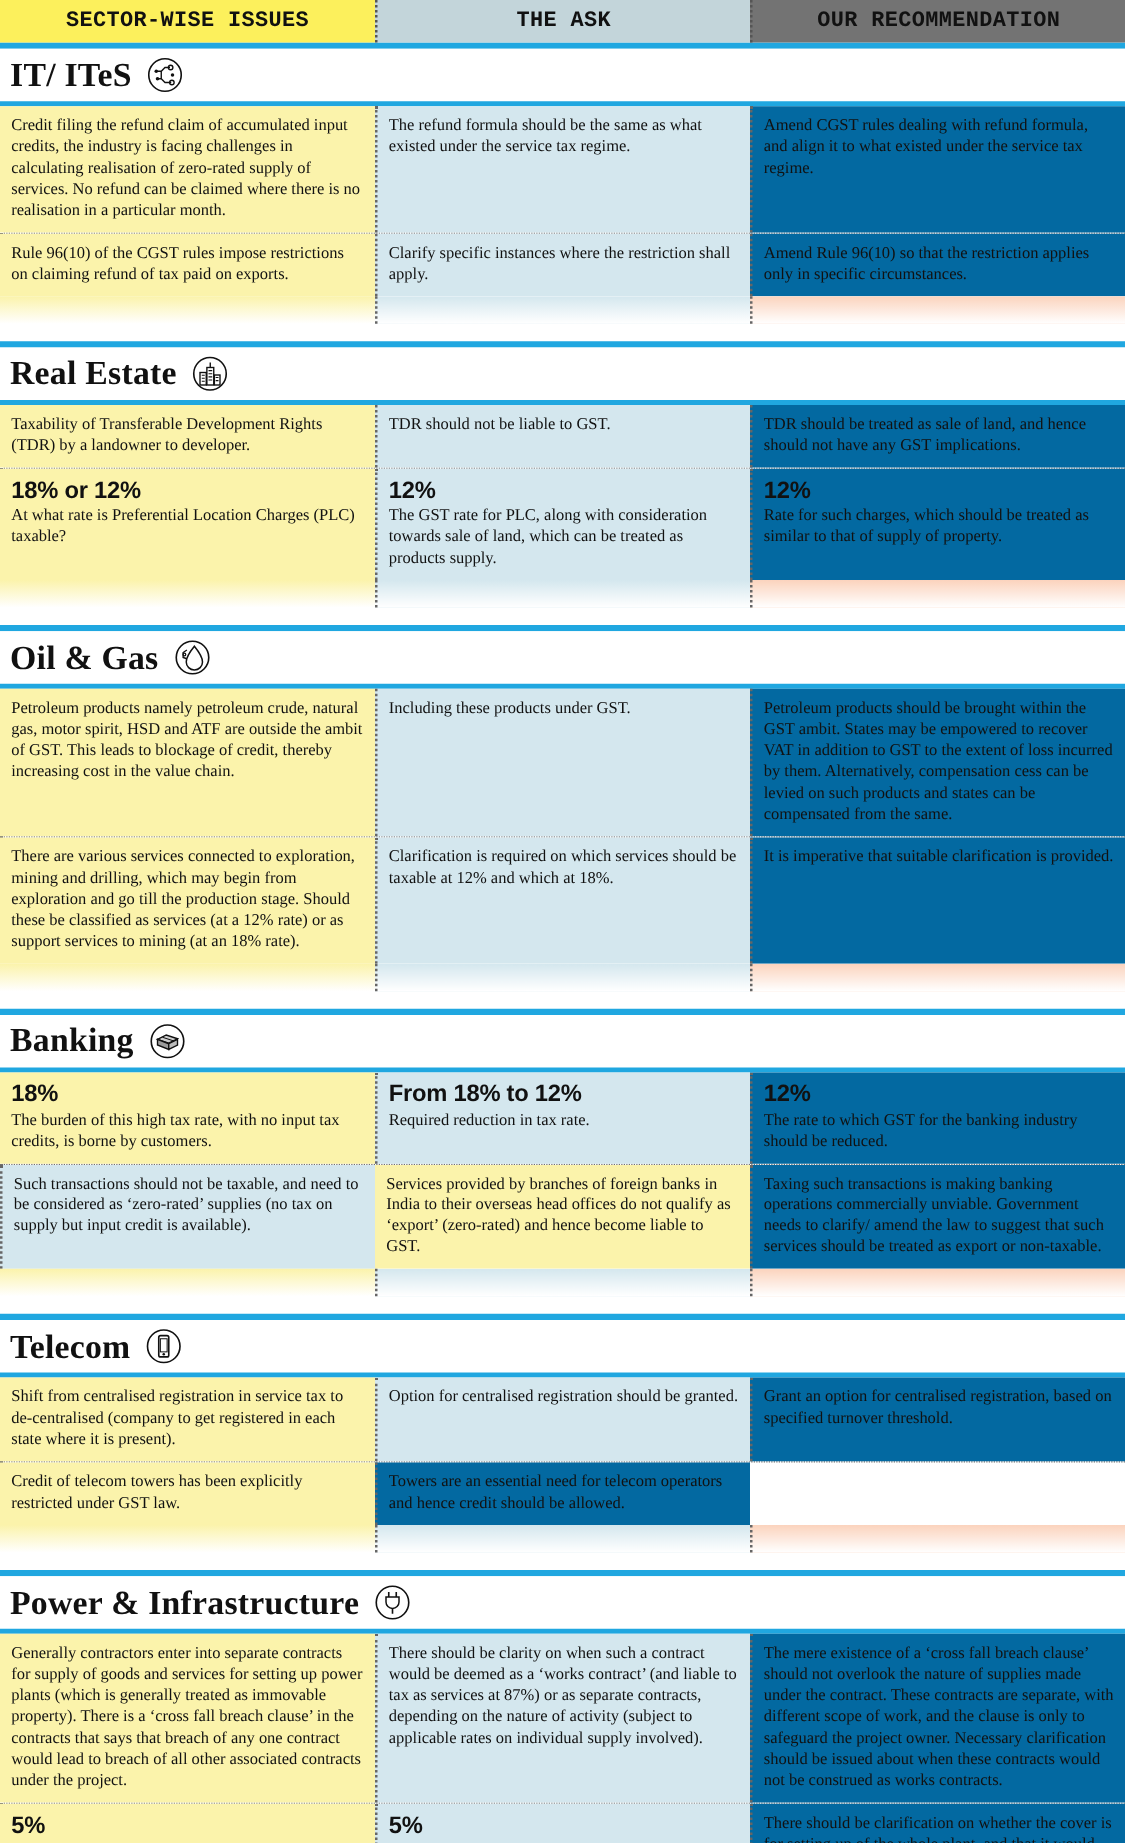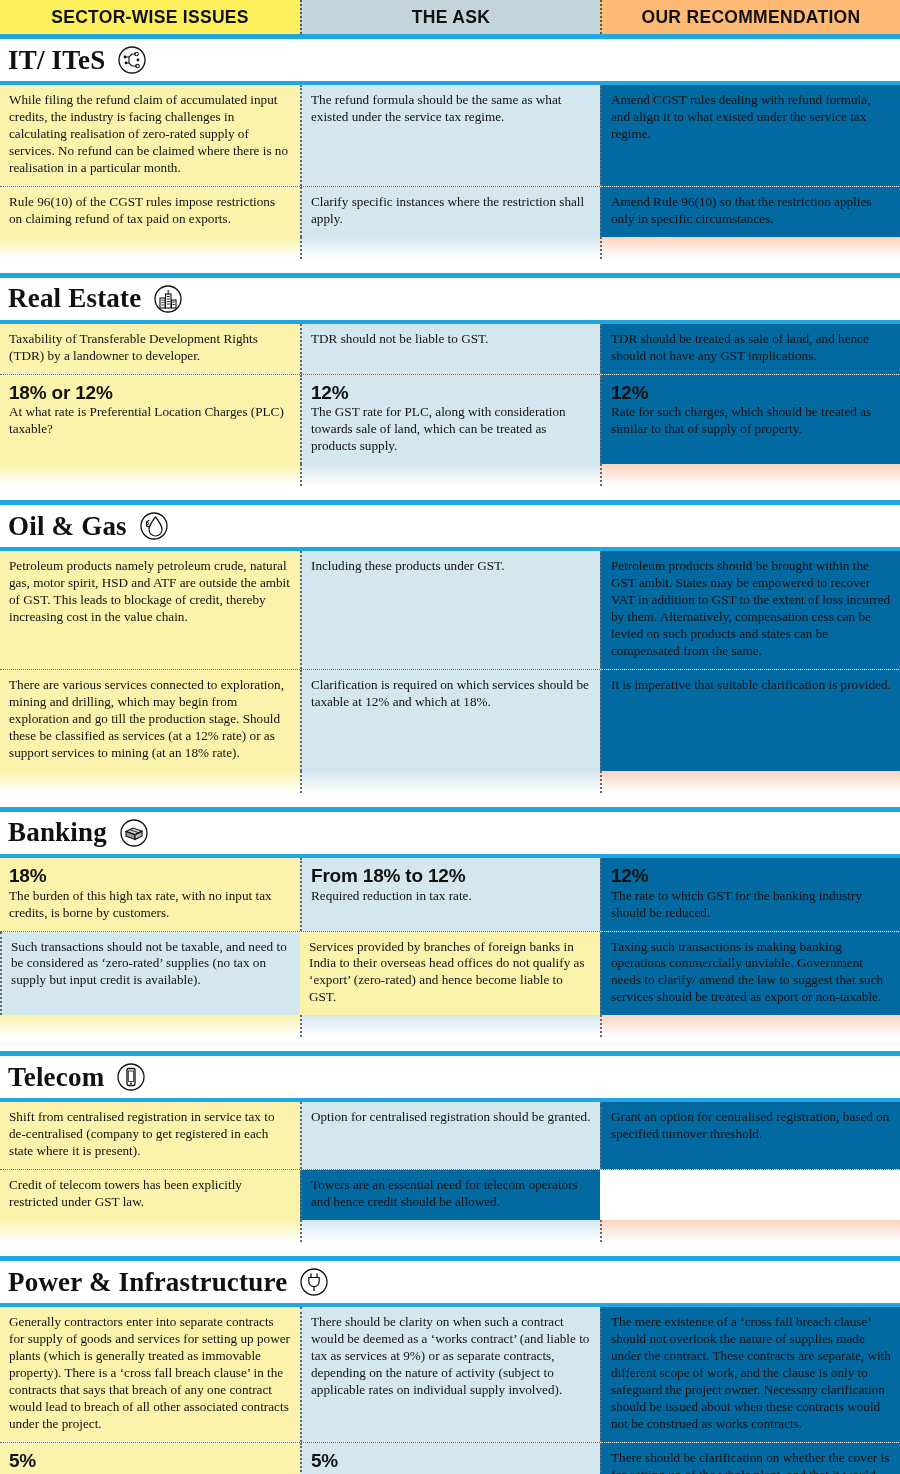--- a/index.html
+++ b/index.html
@@ -7,30 +7,30 @@
     width: 900px;
     background: #ffffff;
     font-family: "Liberation Serif", "DejaVu Serif", serif;
   }
   .page { width: 900px; position: relative; }
 
   
   .header-row { display: flex; width: 900px; height: 34px; }
   .hdr {
     display: flex; align-items: center; justify-content: center;
-    font-family: Liberation Sans, sans-serif;
+    font-family: Liberation Mono, monospace;
     font-weight: bold;
     font-size: 17.5px;
     letter-spacing: .3px;
     color: #111;
     height: 34px;
   }
   .hdr-issues { width: 300px; background: #fcf05c; }
   .hdr-ask    { width: 300px; background: #c3d5da; border-left: 2px dotted #555; }
-  .hdr-rec    { width: 300px; background: #fdba74; border-left: 2px dotted #555; }
+  .hdr-rec    { width: 300px; background: #737373; border-left: 2px dotted #555; }
 
   .blue-rule { width: 900px; height: 5px; background: #20a7e0; }
   .blue-rule.thin { height: 4px; }
 
   
   .section-title {
     display: flex; align-items: center;
     height: 42px;
     padding-left: 8px;
     background: #ffffff;
@@ -115,21 +115,21 @@
             <circle cx="20.5" cy="21" r="1.8" fill="none" stroke="#111" stroke-width="1.1"></circle>
             <circle cx="8" cy="12" r="1.4" fill="#111"></circle>
             <circle cx="9" cy="18" r="1.4" fill="#111"></circle>
             <circle cx="21" cy="15" r="1.4" fill="#111"></circle>
           </svg>
         </span>
       </div>
       <div class="blue-rule thin"></div>
       <div class="rows">
         <div class="row">
-          <div class="cell c1"><span>While filing the refund claim of accumulated input credits, the industry is facing challenges in calculating  realisation of zero-rated supply of services. No refund can be claimed where there is no realisation in a particular month.</span></div>
+          <div class="cell c1"><span>Credit filing the refund claim of accumulated input credits, the industry is facing challenges in calculating  realisation of zero-rated supply of services. No refund can be claimed where there is no realisation in a particular month.</span></div>
           <div class="cell c2"><span>The refund formula should be the same as what existed under the service tax regime.</span></div>
           <div class="cell c3"><span>Amend CGST rules dealing with refund formula, and align it to what existed under the service tax regime.</span></div>
         </div>
         <div class="row">
           <div class="cell c1"><span>Rule 96(10) of the CGST rules impose restrictions on claiming refund of tax paid on exports.</span></div>
           <div class="cell c2"><span>Clarify specific instances where the restriction shall apply.</span></div>
           <div class="cell c3"><span>Amend Rule 96(10) so that the restriction applies only in specific circumstances.</span></div>
         </div>
       </div>
       <div class="fade">
@@ -275,21 +275,21 @@
             <path d="M12 6.5 l0 4 M18 6.5 l0 4" stroke="#111" stroke-width="1.3"></path>
             <path d="M9.8 10.5 h10.4 v4 a5.2 5.2 0 0 1 -10.4 0 Z" fill="none" stroke="#111" stroke-width="1.2"></path>
             <path d="M15 19.7 l0 4.2" stroke="#111" stroke-width="1.3"></path>
           </svg>
         </span>
       </div>
       <div class="blue-rule thin"></div>
       <div class="rows">
         <div class="row">
           <div class="cell c1"><span>Generally contractors enter into separate contracts for supply of goods and services for setting up power plants (which is generally treated as immovable property). There is a ‘cross fall breach clause’ in the contracts that says that breach of any one contract would lead to breach of all other associated contracts under the project.</span></div>
-          <div class="cell c2"><span>There should be clarity on when such a contract would be deemed as a ‘works contract’ (and liable to tax as services at 9%) or as separate contracts, depending on the nature of activity (subject to applicable rates on individual supply involved).</span></div>
+          <div class="cell c2"><span>There should be clarity on when such a contract would be deemed as a ‘works contract’ (and liable to tax as services at 87%) or as separate contracts, depending on the nature of activity (subject to applicable rates on individual supply involved).</span></div>
           <div class="cell c3"><span>The mere existence of a ‘cross fall breach clause’ should not overlook the nature of supplies made under the contract.  These contracts are separate, with different scope of work, and the clause is only to safeguard the project owner. Necessary clarification should be issued about when these contracts would not be construed as works contracts.</span></div>
         </div>
         <div class="row">
           <div class="cell c1"><span class="big">5%</span><span>The applicability of this concessional GST rate for solar power generating systems.</span></div>
           <div class="cell c2"><span class="big">5%</span><span>The rate at which solar power generation systems should be taxed.</span></div>
           <div class="cell c3"><span>There should be clarification on whether the cover is for setting up of the whole plant, and that it would not be construed as a works contract.</span></div>
         </div>
       </div>
     </div>
 </div>

